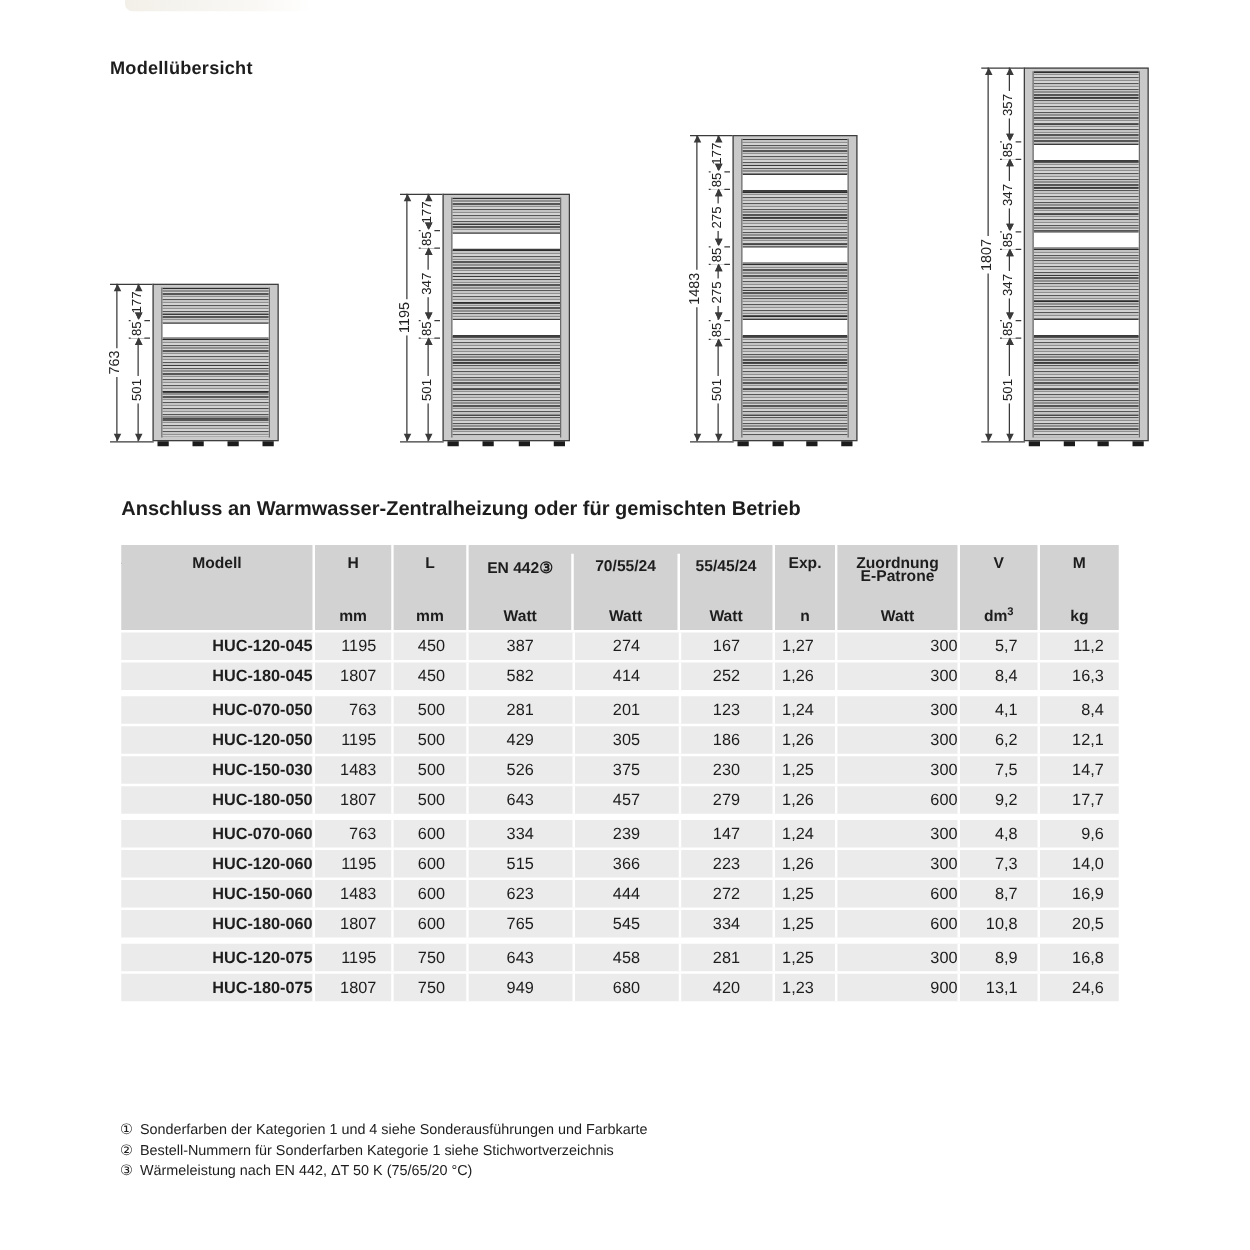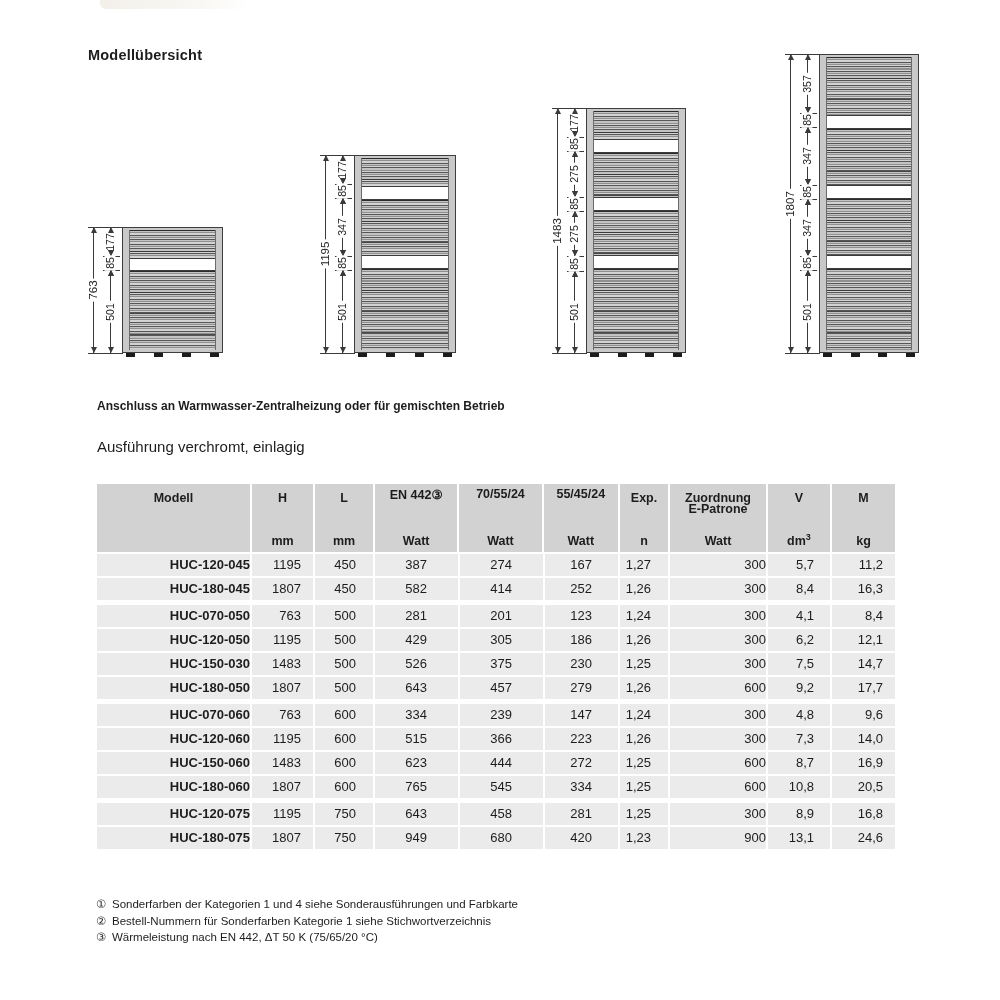--- a/index.html
+++ b/index.html
@@ -26,33 +26,33 @@
     border-left:1px solid #6b6b6b;border-right:1px solid #6b6b6b;overflow:hidden;}
   .sec-tubes{flex:0 0 auto;
     background-image:
       repeating-linear-gradient(180deg, rgba(30,30,30,.75) 0 1px, rgba(0,0,0,0) 1px 21px),
       repeating-linear-gradient(180deg, #565656 0 1px, #c3c3c3 1px 2.3px, #8f8f8f 2.3px 3.3px, #d3d3d3 3.3px 4.6px);}
   .sec-gap{flex:0 0 auto;background:#fff;box-sizing:border-box;border-top:1px solid #3c3c3c;border-bottom:1px solid #3c3c3c;}
   .feet{position:absolute;display:flex;justify-content:space-between;padding:0 3px;box-sizing:border-box;}
   .foot-pad{width:9px;height:4px;background:#1c1c1c;}
 
   
-  .h2{position:absolute;left:97px;top:399px;font-size:12px;font-weight:bold;}
+  .h2{position:absolute;left:97px;top:399px;font-size:16px;font-weight:bold;}
   .h3{position:absolute;left:97px;top:438px;font-size:15px;}
 
   
-  .spec-table{position:absolute;left:97px;top:484px;width:818px;}
+  .spec-table{position:absolute;left:97px;top:436px;width:818px;}
   .thead{display:flex;height:68px;}
   .th,.thg{background:#d2d2d2;box-sizing:border-box;border-right:2px solid #fff;font-weight:bold;font-size:12.5px;}
   .th{display:flex;flex-direction:column;align-items:center;justify-content:space-between;padding:7px 0 4px;}
   .th.top-only{justify-content:flex-start;}
   .thg{display:flex;flex-direction:column;padding:0;}
   .wl-banner{height:25px;display:flex;align-items:center;justify-content:center;border-bottom:1px solid #8e8e8e;}
   .wl-cols{flex:1;display:flex;}
-  .wl-col{box-sizing:border-box;display:flex;flex-direction:column;align-items:center;justify-content:space-between;padding:3px 0 4px;}
+  .wl-col{box-sizing:border-box;display:flex;flex-direction:column;align-items:center;justify-content:space-between;padding:3px 0 4px;margin-top:7px;}
   .wl-col.b{border-right:2px solid #fff;}
   .zuo-mid{margin-top:-3px;}
   .zuo-bot{margin-top:auto;}
   sup{font-size:9px;line-height:0;vertical-align:super;}
 
   .tbody{margin-top:2px;}
   .trow{display:flex;height:22px;margin-bottom:2px;}
   .trow.group-end{margin-bottom:5px;}
   .td{background:#ebebeb;box-sizing:border-box;border-right:2px solid #fff;font-size:13px;line-height:22px;text-align:right;}
   .td.c0{font-weight:bold;text-align:right;}

